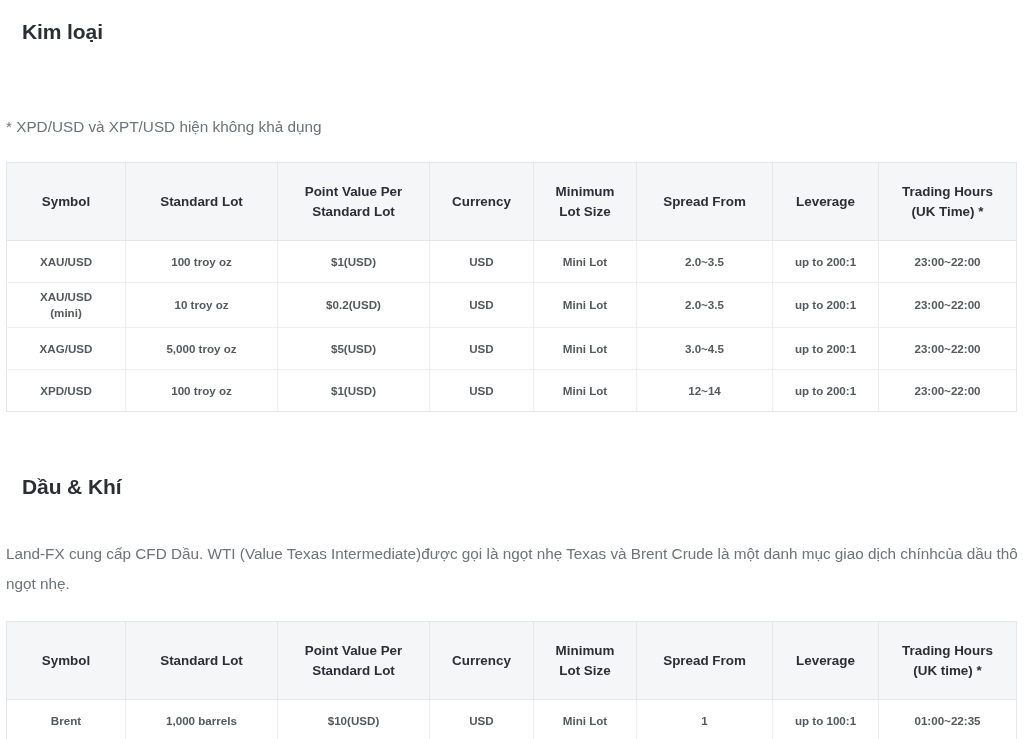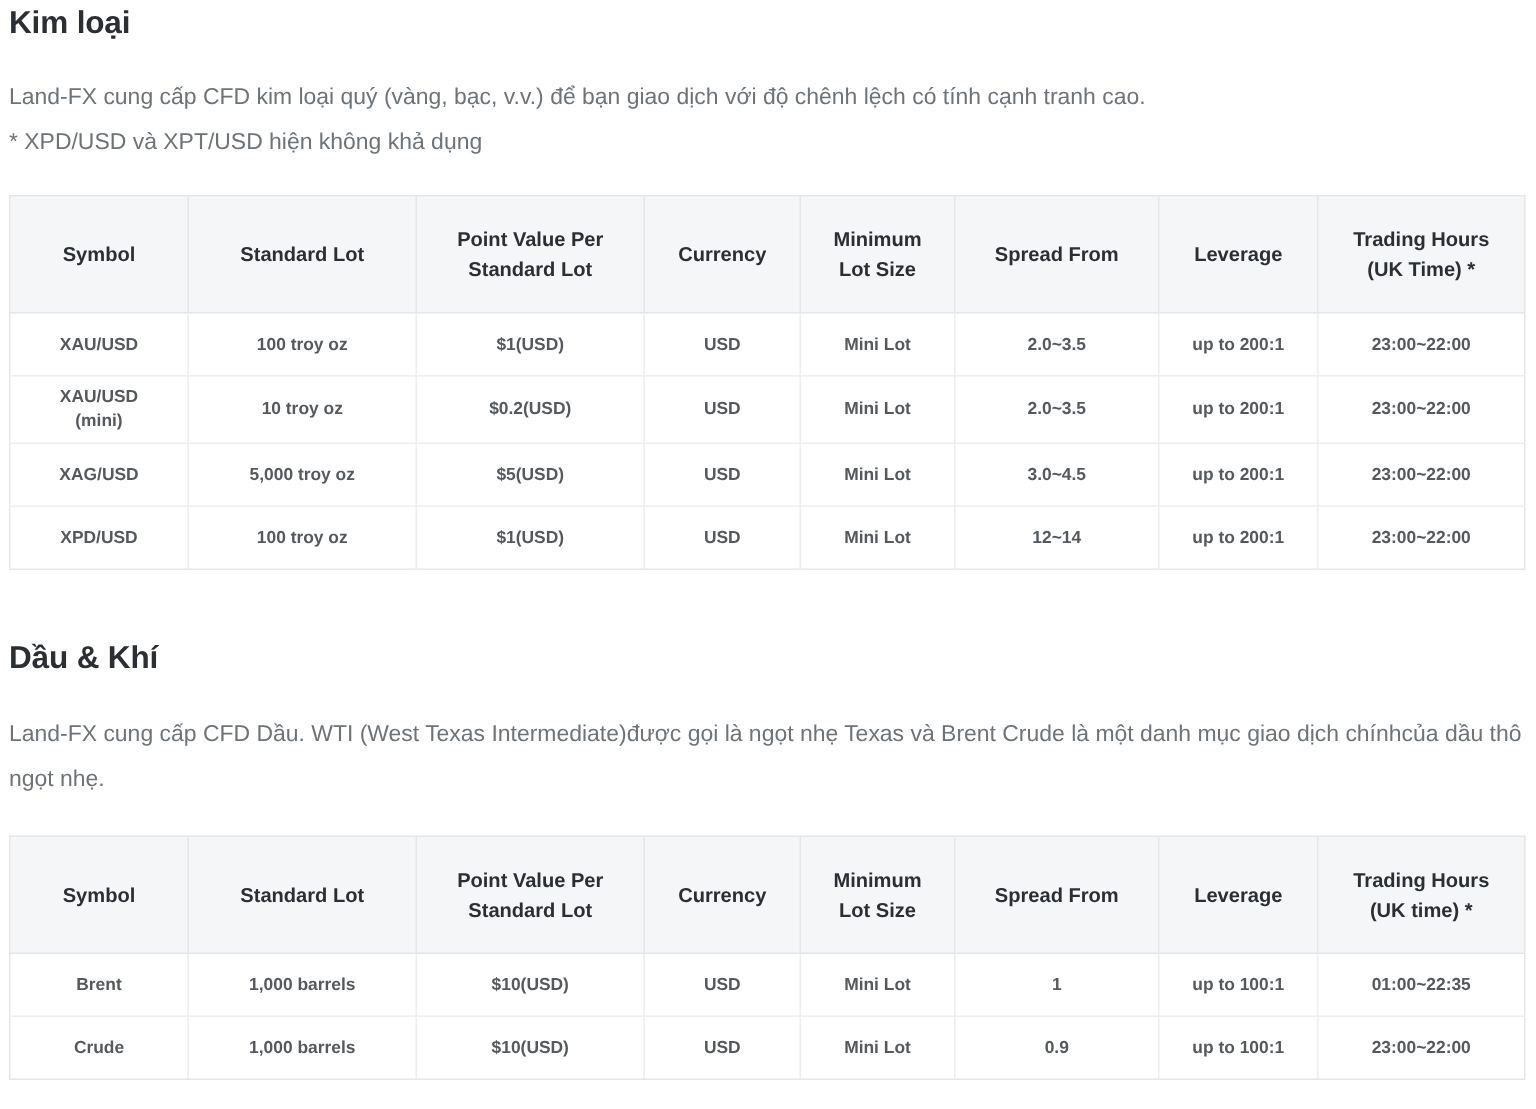--- a/index.html
+++ b/index.html
@@ -19,21 +19,21 @@
 
   .page {
     width: 1024px;
     padding: 0 6px;
   }
 
   h2.section-title {
     font-size: 21px;
     font-weight: bold;
     color: #2b2f33;
-    margin: 0;
+    margin: 16px;
     padding: 0;
     letter-spacing: -0.1px;
   }
 
   .intro {
     font-size: 15.3px;
     line-height: 30px;
     color: #6d7378;
     margin: 0;
     font-weight: normal;
@@ -99,21 +99,21 @@
 </head>
 <body>
 
 <div class="page">
 
   <div class="sp-title-1"></div>
   <h2 class="section-title">Kim loại</h2>
   <div class="sp-after-t1"></div>
 
   <p class="intro">
-    <span>Land-FX cung cấp CFD kim loại quý (vàng, bạc, v.v.) để bạn giao dịch với độ chênh lệch có tính cạnh tranh cao.</span><br>
+    <br>
     <span>* XPD/USD và XPT/USD hiện không khả dụng</span>
   </p>
   <div class="sp-after-p1"></div>
 
   <table class="spec">
     <colgroup>
       <col class="c-symbol">
         <col class="c-lot">
         <col class="c-point">
         <col class="c-currency">
@@ -203,21 +203,21 @@
         <td>up to 200:1</td>
         <td>23:00~22:00</td>
       </tr>
     </tbody>
   </table>
 
   <div class="sp-after-tbl1"></div>
   <h2 class="section-title">Dầu &amp; Khí</h2>
   <div class="sp-after-t2"></div>
 
-  <p class="intro">Land-FX cung cấp CFD Dầu. WTI (West Texas Intermediate)được gọi là ngọt nhẹ Texas và Brent Crude là một danh mục giao dịch chínhcủa dầu thô ngọt nhẹ.</p>
+  <p class="intro">Land-FX cung cấp CFD Dầu. WTI (Value Texas Intermediate)được gọi là ngọt nhẹ Texas và Brent Crude là một danh mục giao dịch chínhcủa dầu thô ngọt nhẹ.</p>
   <div class="sp-after-p2"></div>
 
   <table class="spec">
     <colgroup>
       <col class="c-symbol">
         <col class="c-lot">
         <col class="c-point">
         <col class="c-currency">
       <col class="c-minlot">
         <col class="c-spread">

